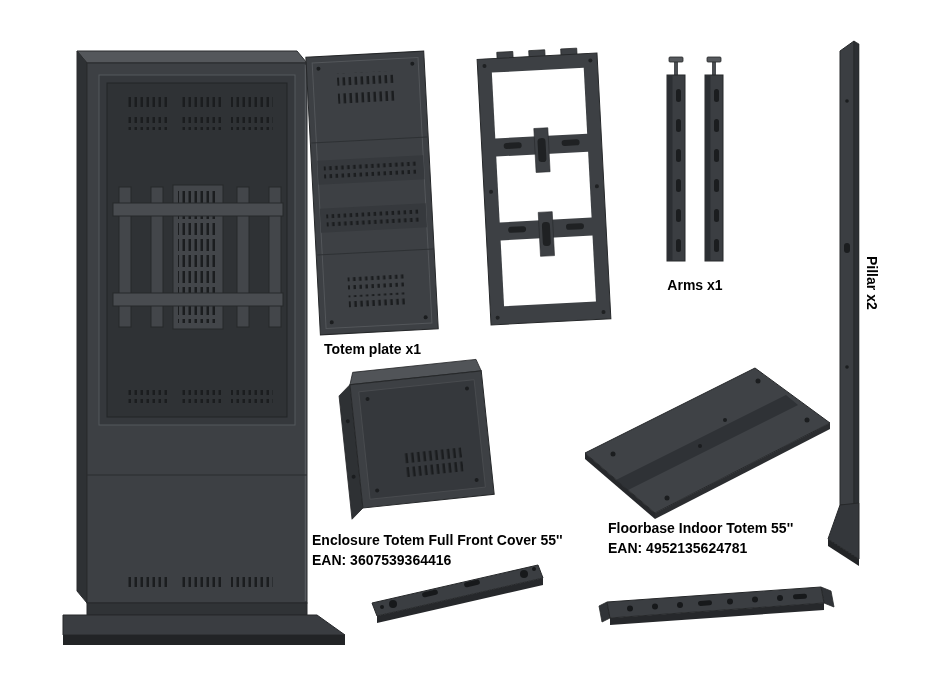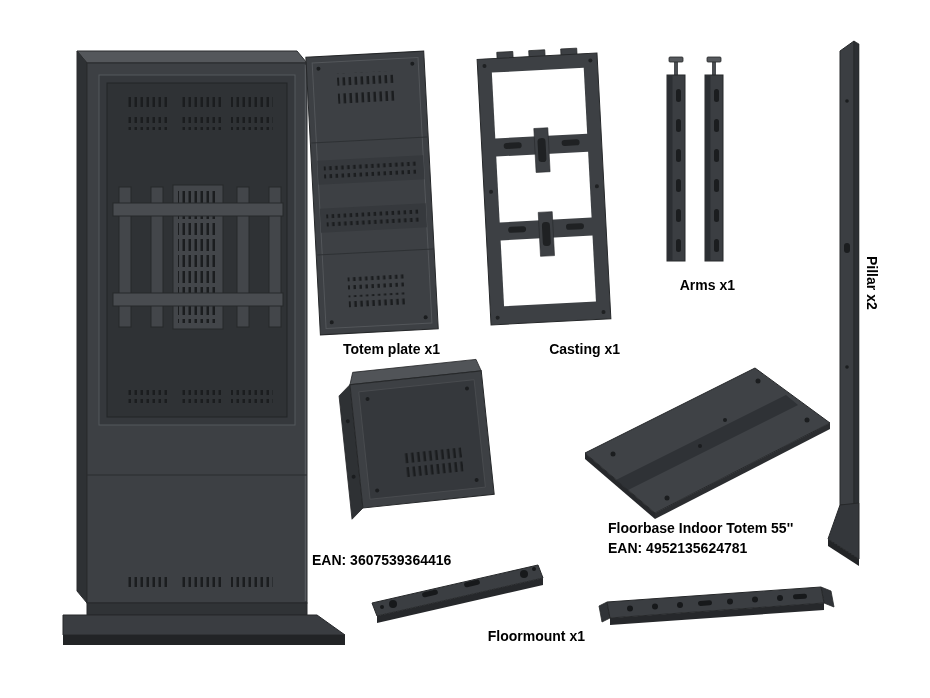--- a/index.html
+++ b/index.html
@@ -1,20 +1,20 @@
 <!DOCTYPE html>
 <html><head>
 <meta charset="utf-8">
 <style>
   html,body{margin:0;padding:0;background:#ffffff;}
   body{font-family:"Liberation Sans",sans-serif;}
   #stage{position:relative;width:930px;height:698px;background:#ffffff;overflow:hidden;}
   .part{position:absolute;display:block;}
   .plabel{position:absolute;font-size:14px;font-weight:bold;color:#000000;line-height:19px;white-space:nowrap;}
-  .centered{text-align:right;}
+  .centered{text-align:center;}
   .vlabel{writing-mode:vertical-rl;}
 </style>
 </head>
 <body>
 
 <div id="stage">
 
   <svg class="part" style="left:55px;top:45px" width="290" height="608" viewBox="0 0 290 608">
     <defs>
       <pattern id="ventsT" width="6" height="16" patternUnits="userSpaceOnUse">
@@ -192,21 +192,20 @@
     <circle cx="60" cy="28.6" r="3" fill="#17191b"></circle>
     <circle cx="85" cy="26.9" r="3" fill="#17191b"></circle>
     <rect x="103" y="22.6" width="14" height="5" rx="2.5" fill="#17191b" transform="rotate(-4 110 25.1)"></rect>
     <circle cx="135" cy="23.4" r="3" fill="#17191b"></circle>
     <circle cx="160" cy="21.6" r="3" fill="#17191b"></circle>
     <circle cx="185" cy="19.9" r="3" fill="#17191b"></circle>
     <rect x="198" y="16" width="14" height="5" rx="2.5" fill="#17191b" transform="rotate(-4 205 18.5)"></rect>
   </svg>
 
   <div class="plabel centered" style="left:305px;top:340px;width:135px">Totem plate x1</div>
-  <div class="plabel centered" style="left:470px;top:340px;width:150px">Casting x1</div>
   <div class="plabel centered" style="left:655px;top:276px;width:80px">Arms x1</div>
   <div class="plabel vlabel" style="left:862px;top:256px">Pillar x2</div>
+  <div class="plabel" style="left:312px;top:531px">Enclosure Totem Full Front Cover 55''</div>
   <div class="plabel" style="left:312px;top:551px">EAN: 3607539364416</div>
   <div class="plabel" style="left:608px;top:519px">Floorbase Indoor Totem 55''</div>
   <div class="plabel" style="left:608px;top:539px">EAN: 4952135624781</div>
-  <div class="plabel centered" style="left:375px;top:627px;width:210px">Floormount x1</div>
 
 </div>
 
 </body></html>

